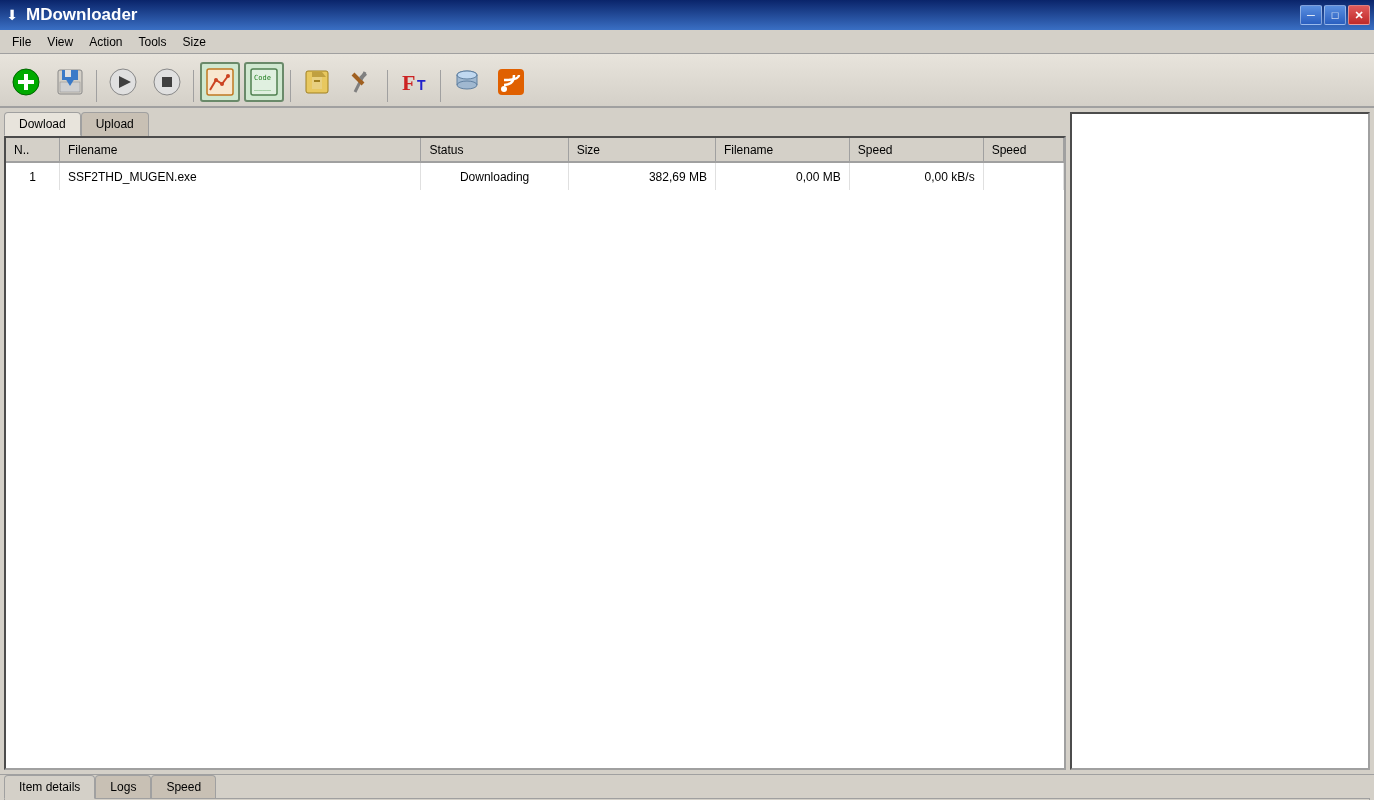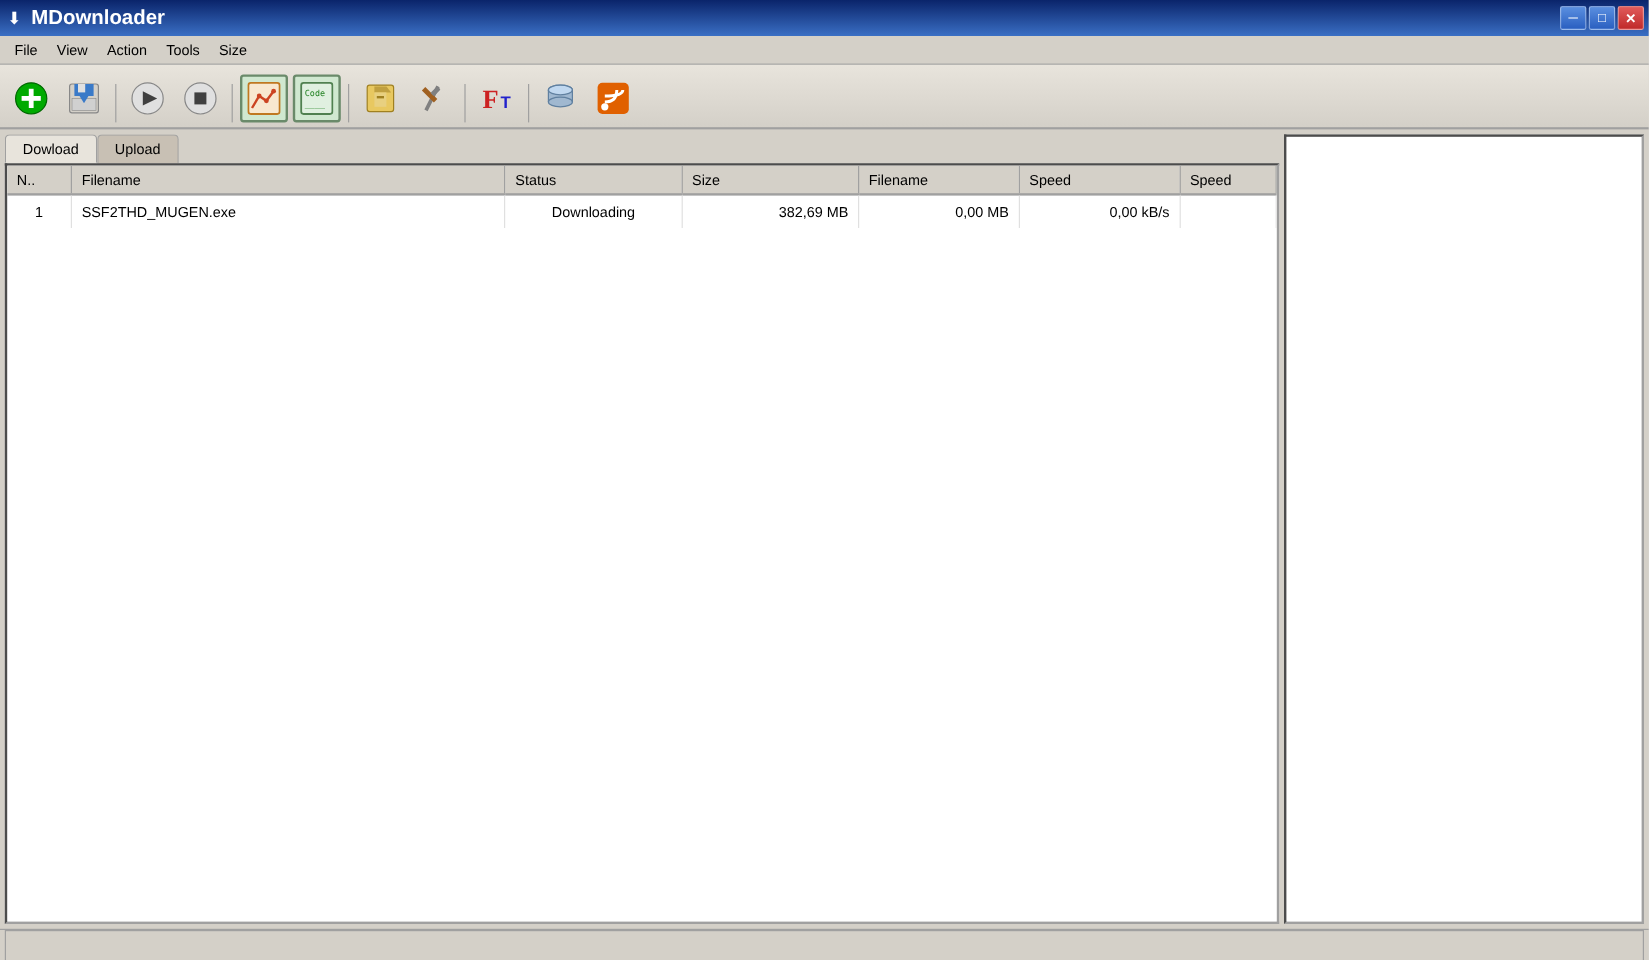--- a/index.html
+++ b/index.html
@@ -396,19 +396,24 @@
           </tr>
         </tbody>
       </table>
     </div>
   </div>
 
   <div id="right-panel"></div>
 </div>
 
 <div id="bottom-panel">
+  <div id="bottom-tab-bar">
+    <div class="bottom-tab active">Item details</div>
+    <div class="bottom-tab">Logs</div>
+    <div class="bottom-tab">Speed</div>
+  </div>
   <div id="details-panel">
     
     
     
     
   </div>
 </div>
 
 </body></html>

